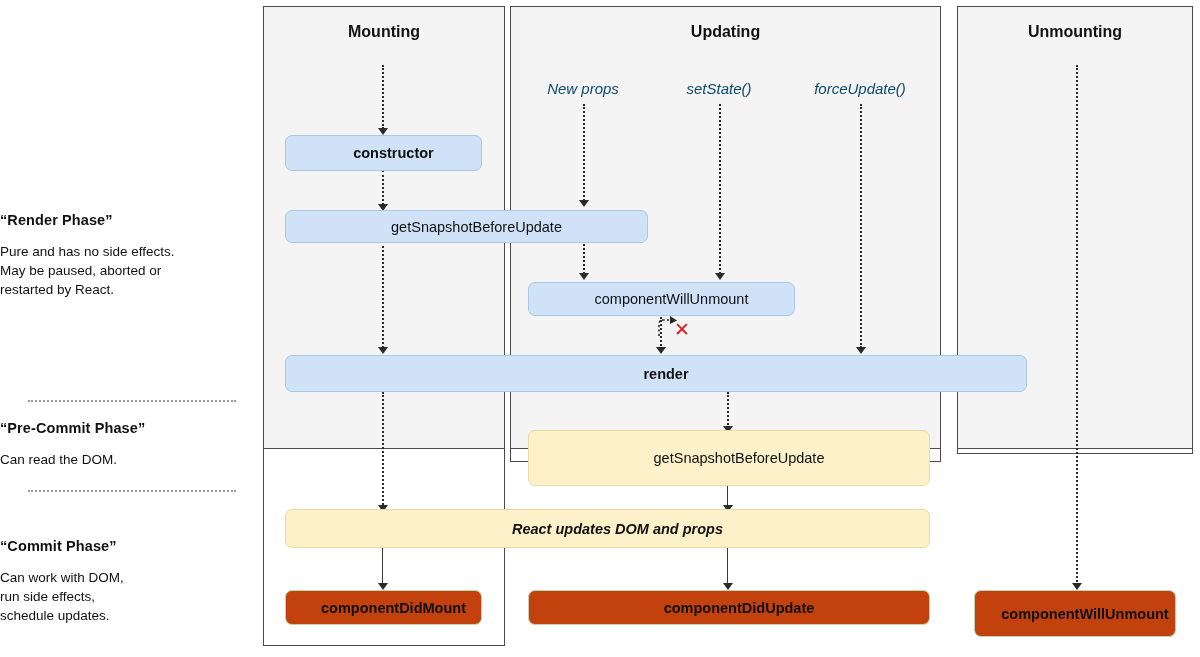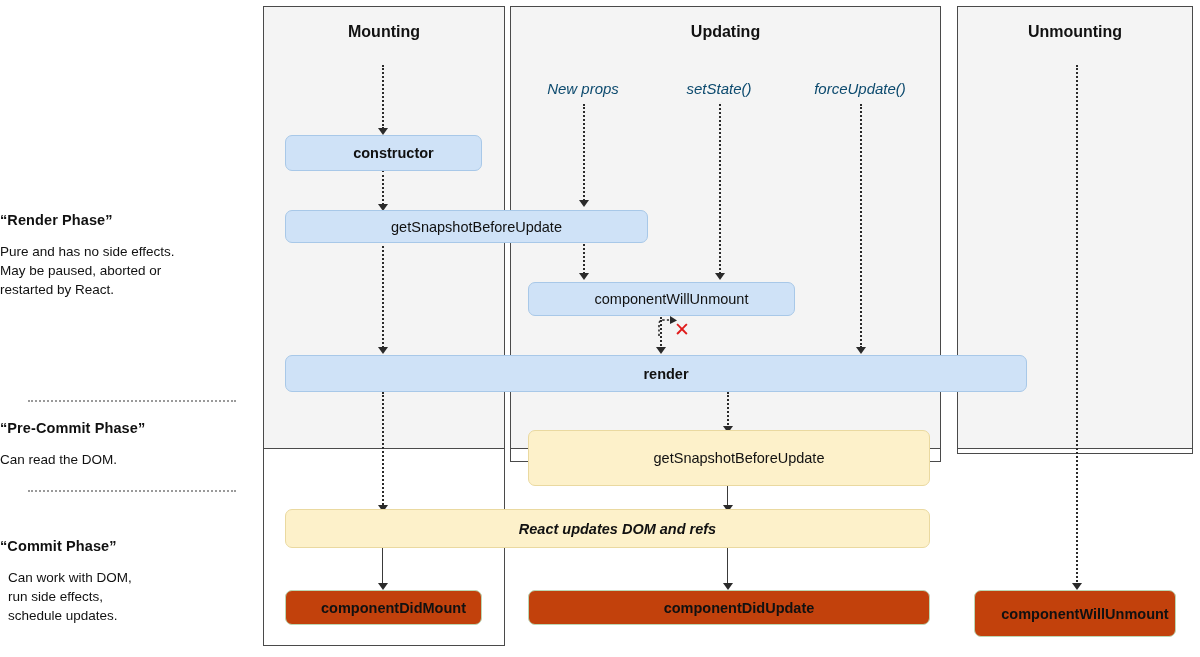--- a/index.html
+++ b/index.html
@@ -108,21 +108,21 @@
 
   <div class="legend-block" style="left:0; top:420px;">
     <div class="legend-title">“Pre-Commit Phase”</div>
     <div class="legend-desc" style="white-space:pre-line;">Can read the DOM.</div>
   </div>
 
   <div class="legend-sep" style="top:490px;"></div>
 
   <div class="legend-block" style="left:0; top:538px;">
     <div class="legend-title">“Commit Phase”</div>
-    <div class="legend-desc" style="white-space:pre-line;padding-left:8px;">Can work with DOM,
+    <div class="legend-desc" style="white-space:pre-line;">Can work with DOM,
 run side effects,
 schedule updates.</div>
   </div>
 
   <div class="column" style="left:263px; width:242px; height:640px;">
     <div class="col-white" style="top:441px;"></div>
     <div class="col-title">Mounting</div>
   </div>
 
   <div class="column" style="left:510px; width:431px; height:456px;padding-left:47px;">
@@ -190,21 +190,21 @@
   <div class="node blue bold" style="left:285px; top:135px; width:197px; height:36px;">constructor</div>
 
   <div class="node blue" style="left:285px; top:210px; width:363px; height:33px;">getSnapshotBeforeUpdate</div>
 
   <div class="node blue" style="left:528px; top:282px; width:267px; height:34px;">componentWillUnmount</div>
 
   <div class="node blue bold" style="left:285px; top:355px; width:742px; height:37px;">render</div>
 
   <div class="node yellow" style="left:528px; top:430px; width:402px; height:56px;">getSnapshotBeforeUpdate</div>
 
-  <div class="node yellow italic" style="left:285px; top:509px; width:645px; height:39px;">React updates DOM and refs</div>
+  <div class="node yellow italic" style="left:285px; top:509px; width:645px; height:39px;">React updates DOM and props</div>
 
   <div class="node green bold" style="left:285px; top:590px; width:197px; height:35px;">componentDidMount</div>
 
   <div class="node green bold" style="left:528px; top:590px; width:402px; height:35px;">componentDidUpdate</div>
 
   <div class="node green bold" style="left:974px; top:590px; width:202px; height:47px;">componentWillUnmount</div>
 
 </div>
 
 </body></html>

